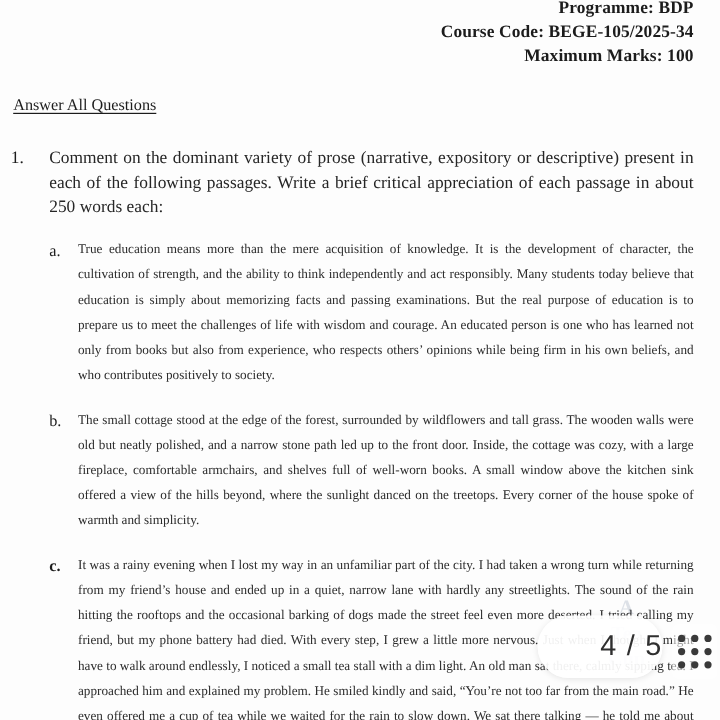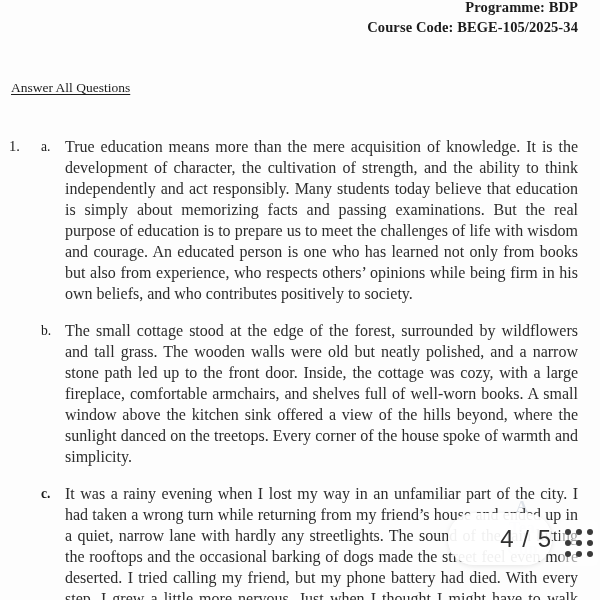--- a/index.html
+++ b/index.html
@@ -111,21 +111,21 @@
   .sub-marker {
     position: absolute;
     left: 0px;
     top: 0;
     font-size: 13.6px;
     line-height: 21px;
     color: #1c1c1c;
   }
   .sub-marker.bold-c { font-weight: 700; }
   .sub-text {
-    font-size: 16px;
+    font-size: 11px;
     line-height: 21px;
     text-align: justify;
     text-justify: inter-word;
     color: #2c2c2c;
   }
 
   
   .page-indicator {
     position: absolute;
     left: 448px;
@@ -181,28 +181,30 @@
 
   <div class="watermark">
     <div>A</div>
     <div>Tea</div>
     <div>Cup</div>
   </div>
 
   <div class="doc-header">
     <div>Programme: BDP</div>
     <div>Course Code: BEGE-105/2025-34</div>
+    <div>Maximum Marks: 100</div>
   </div>
 
   <div class="answer-all">Answer All Questions</div>
 
   <div class="qwrap">
 
     <div class="q-item">
       <span class="q-marker">1.</span>
+      <div class="q-text">Comment on the dominant variety of prose (narrative, expository or descriptive) present in each of the following passages. Write a brief critical appreciation of each passage in about 250 words each:</div>
 
       <div class="sub-list">
 
         <div class="sub-item">
           <span class="sub-marker">a.</span>
           <div class="sub-text">True education means more than the mere acquisition of knowledge. It is the development of character, the cultivation of strength, and the ability to think independently and act responsibly. Many students today believe that education is simply about memorizing facts and passing examinations. But the real purpose of education is to prepare us to meet the challenges of life with wisdom and courage. An educated person is one who has learned not only from books but also from experience, who respects others’ opinions while being firm in his own beliefs, and who contributes positively to society.</div>
         </div>
 
         <div class="sub-item">
           <span class="sub-marker">b.</span>

